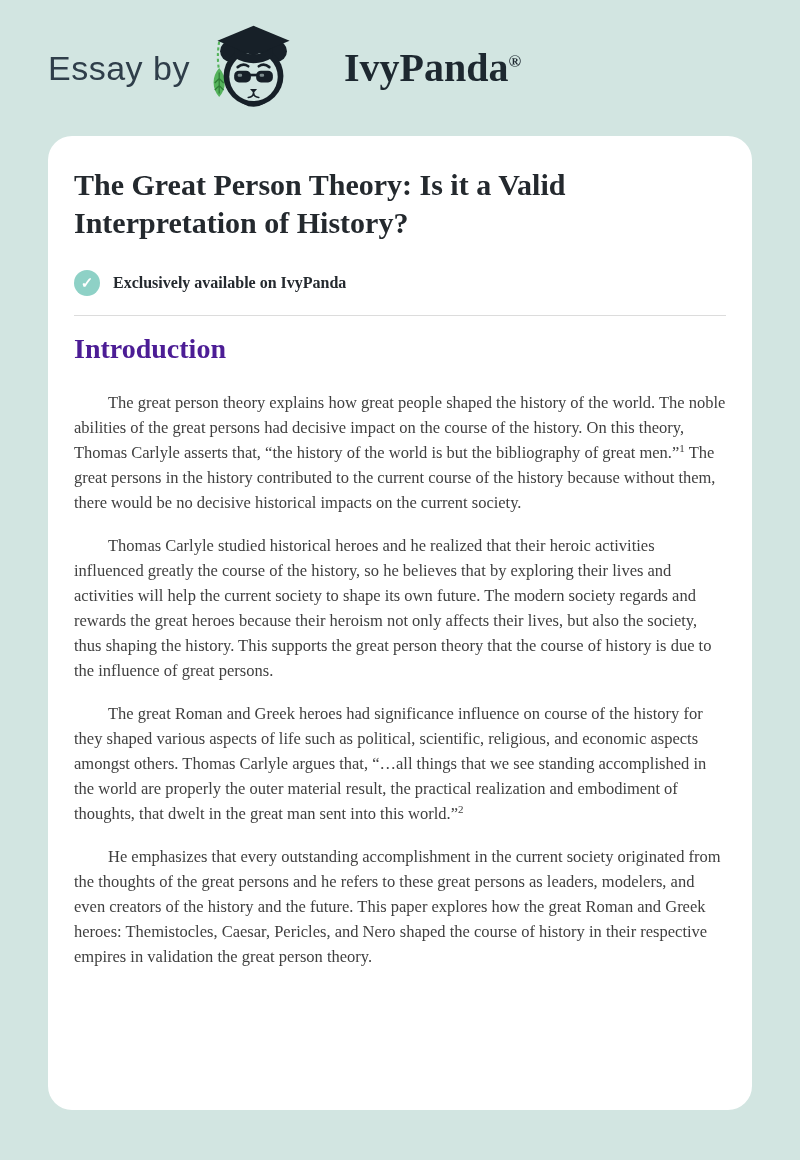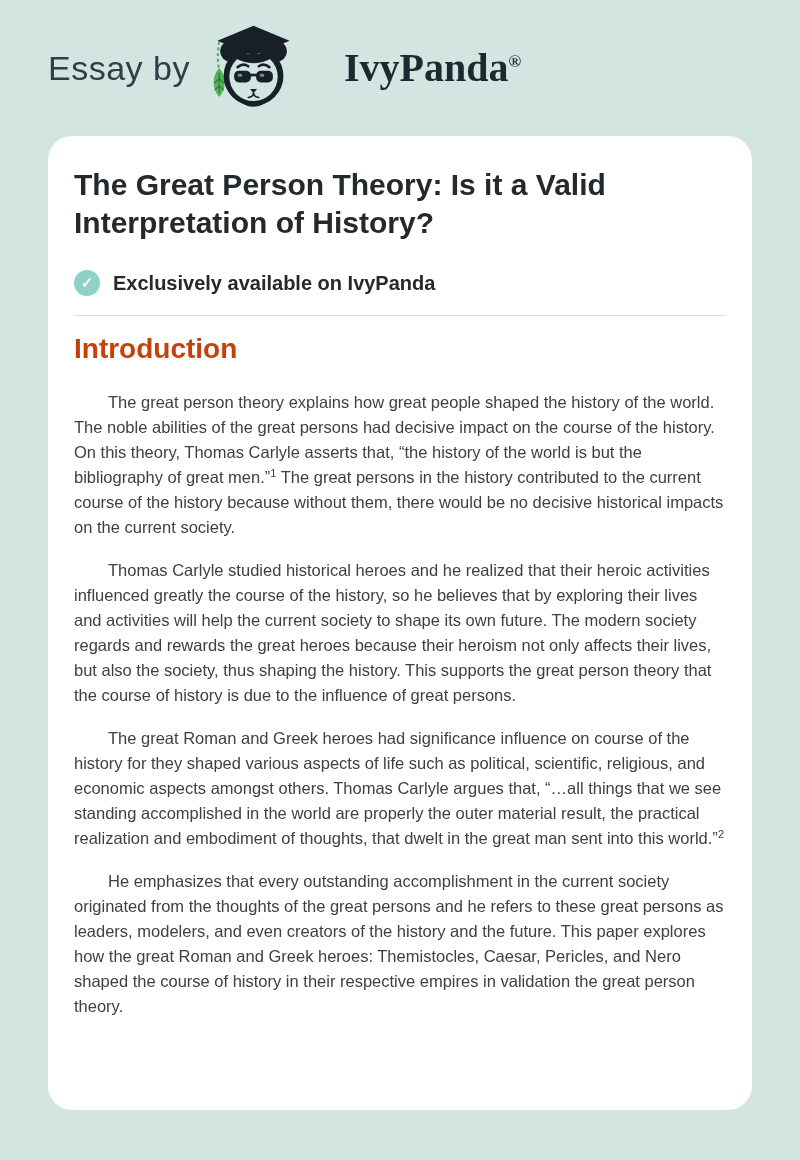--- a/index.html
+++ b/index.html
@@ -49,20 +49,21 @@
   }
 
   
   .card {
     margin: 0 48px;
     height: 974px;
     background: #ffffff;
     border-radius: 24px;
     padding: 30px 26px 60px 26px;
     overflow: hidden;
+    font-family: Liberation Serif, serif;
   }
   .essay-title {
     margin: 0;
     font-size: 30px;
     line-height: 38px;
     font-weight: 700;
     color: #24292e;
   }
   .badge-row {
     display: flex;
@@ -77,34 +78,34 @@
     color: #ffffff;
     font-size: 15px;
     font-weight: 700;
     display: flex;
     align-items: center;
     justify-content: center;
     flex: 0 0 auto;
   }
   .badge-label {
     margin-left: 13px;
-    font-size: 20px;
+    font-size: 16px;
     font-weight: 700;
     color: #24292e;
   }
   .divider {
     border: none;
     border-top: 1px solid #dcdcdc;
     margin: 19px 0 0 0;
   }
   .section-heading {
     margin: 17px 0 0 0;
     font-size: 28px;
     font-weight: 700;
-    color: #c2410c;
+    color: #4c1d95;
   }
   .para {
     margin: 18px 0 0 0;
     font-size: 16.5px;
     line-height: 25px;
     color: #404040;
     text-indent: 34px;
   }
   .para.first { margin-top: 25px; }
   .para sup {

